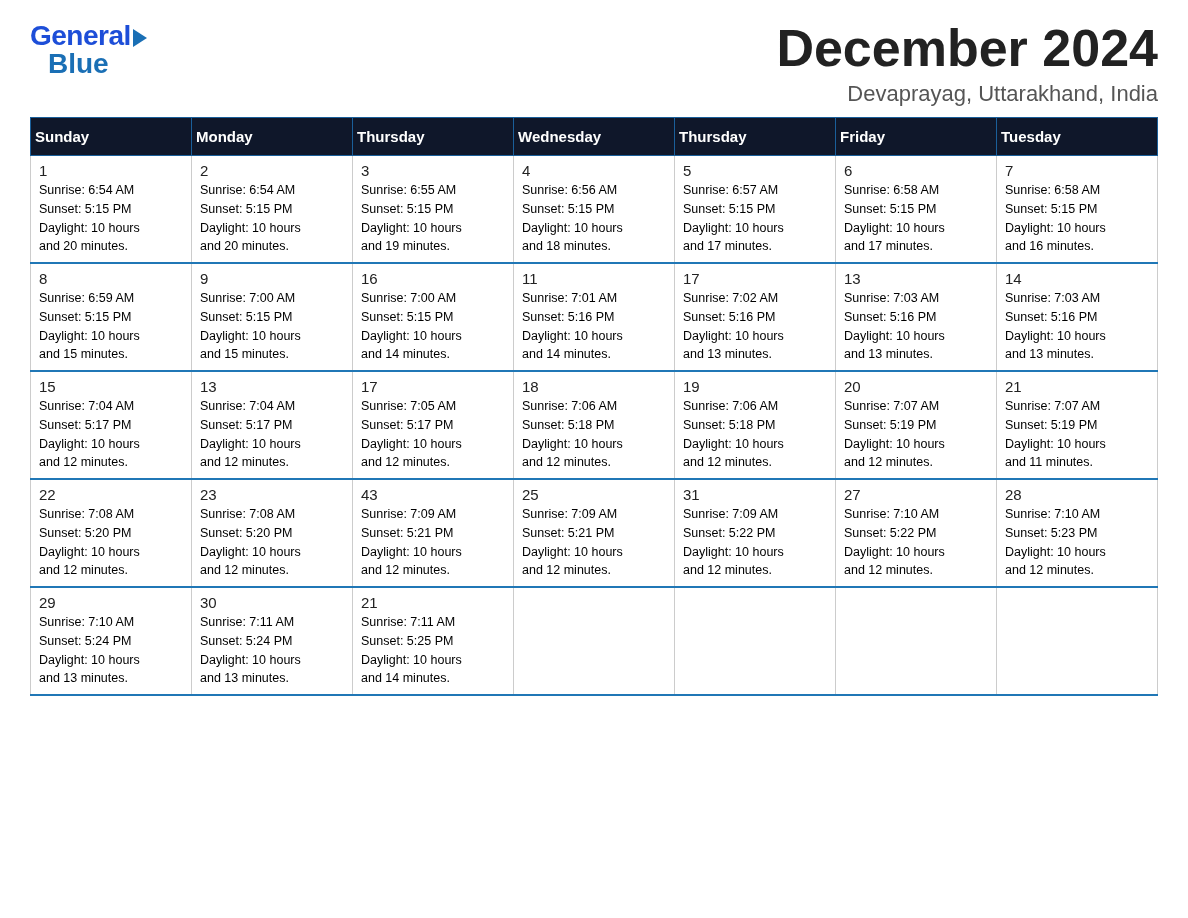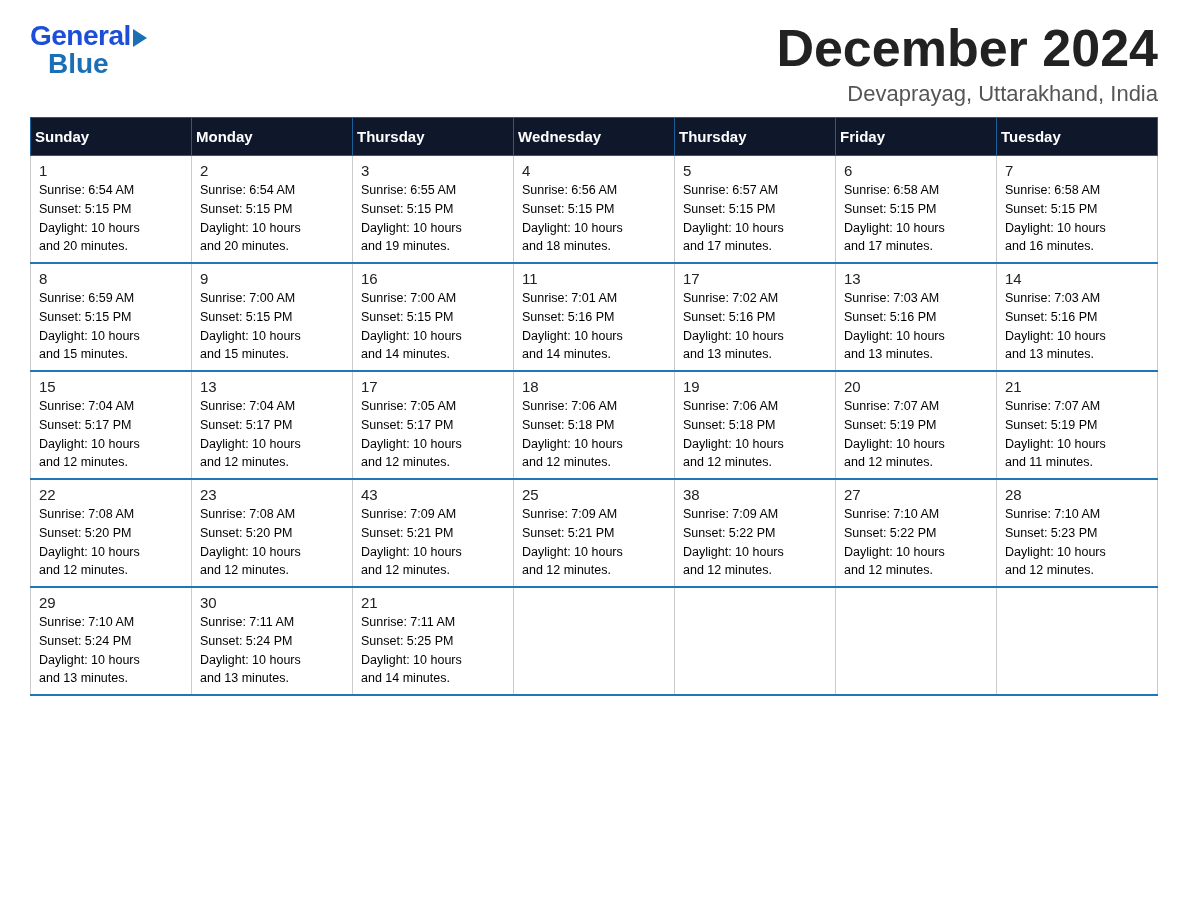--- a/index.html
+++ b/index.html
@@ -234,21 +234,21 @@
         </td>
         <td>
           <span class="day-number">43</span>
           <div class="day-info">Sunrise: 7:09 AM<br>Sunset: 5:21 PM<br>Daylight: 10 hours<br>and 12 minutes.</div>
         </td>
         <td>
           <span class="day-number">25</span>
           <div class="day-info">Sunrise: 7:09 AM<br>Sunset: 5:21 PM<br>Daylight: 10 hours<br>and 12 minutes.</div>
         </td>
         <td>
-          <span class="day-number">38</span>
+          <span class="day-number">31</span>
           <div class="day-info">Sunrise: 7:09 AM<br>Sunset: 5:22 PM<br>Daylight: 10 hours<br>and 12 minutes.</div>
         </td>
         <td>
           <span class="day-number">27</span>
           <div class="day-info">Sunrise: 7:10 AM<br>Sunset: 5:22 PM<br>Daylight: 10 hours<br>and 12 minutes.</div>
         </td>
         <td>
           <span class="day-number">28</span>
           <div class="day-info">Sunrise: 7:10 AM<br>Sunset: 5:23 PM<br>Daylight: 10 hours<br>and 12 minutes.</div>
         </td>

